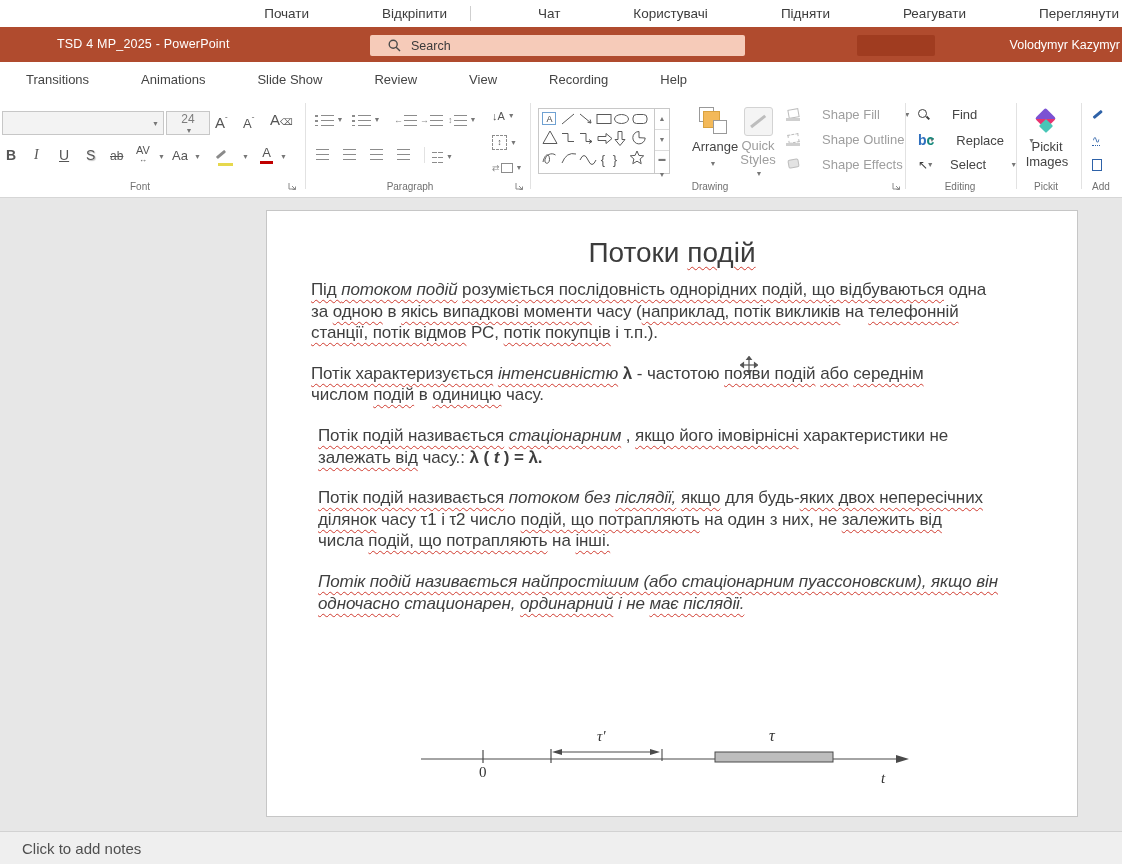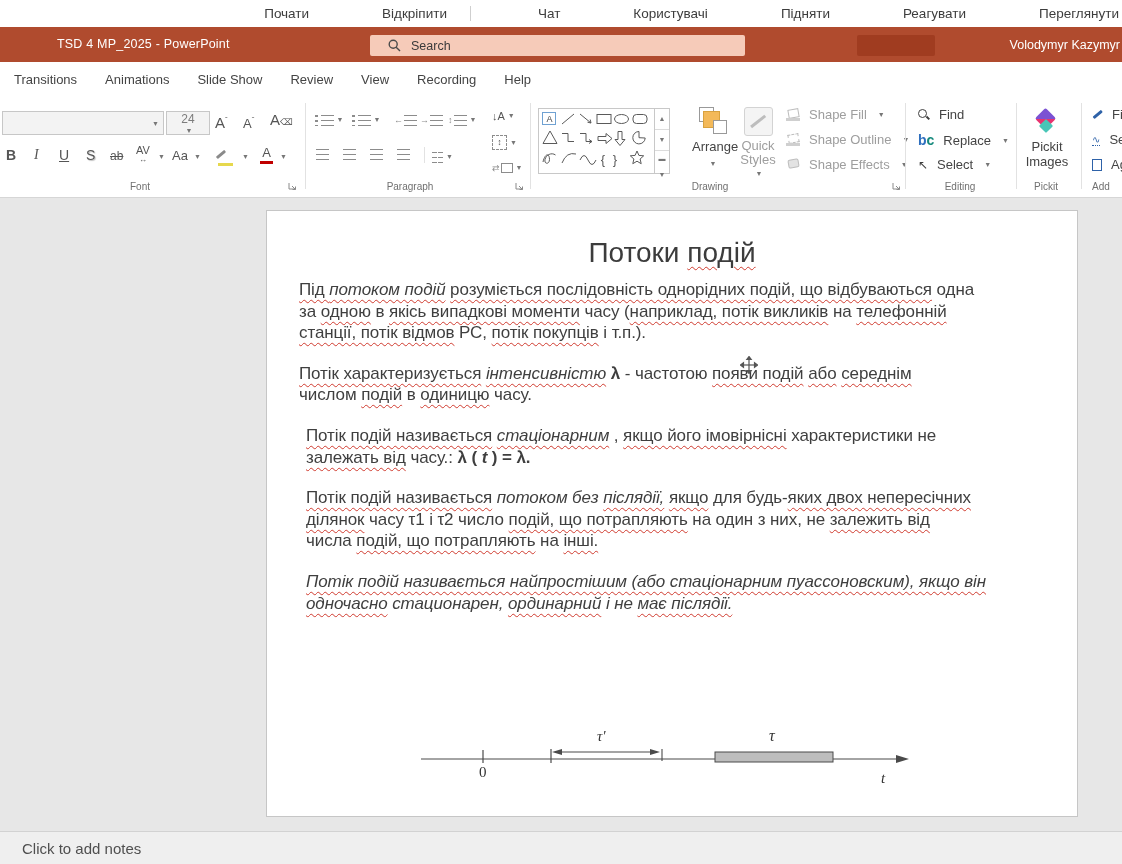--- a/index.html
+++ b/index.html
@@ -15,21 +15,21 @@
   .titlebar{position:absolute;top:27px;left:0;right:0;height:35px;background:#b04b2e;color:#fff;}
   .tb-title{position:absolute;left:57px;top:10px;font-size:12.5px;letter-spacing:.2px;}
   .tb-search{position:absolute;left:370px;top:8px;width:375px;height:21px;background:#f6cbb9;
              border-radius:2px;display:flex;align-items:center;color:#3a3a3a;font-size:12.5px;}
   .tb-search svg{margin:0 10px 0 18px;}
   .tb-accent{position:absolute;left:857px;top:8px;width:78px;height:21px;background:#a03c20;border-radius:2px;}
   .tb-user{position:absolute;right:2px;top:11px;font-size:12.5px;}
   
   .tabsrow{position:absolute;top:62px;left:0;right:0;height:35px;background:#fff;
            display:flex;align-items:center;font-size:13px;color:#444;}
-  .tab{padding:0 14px;white-space:nowrap;cursor:default;}
+  .tab{padding:0 26px;white-space:nowrap;cursor:default;}
   
   .ribbon{position:absolute;top:97px;left:0;right:0;height:100px;background:#fff;border-bottom:1px solid #d6d6d6;}
   .gsep{position:absolute;top:6px;bottom:8px;width:1px;background:#e2e2e2;}
   .glabel{position:absolute;bottom:5px;font-size:10px;color:#707070;text-align:center;}
   .launch{position:absolute;bottom:6px;width:10px;height:10px;}
   .rbtn{position:absolute;color:#555;font-size:14px;line-height:14px;cursor:default;}
   .chev{font-size:7px;color:#777;vertical-align:2px;margin-left:2px;}
   .combob{position:absolute;height:22px;background:#f3f3f3;border:1px solid #c7c7c7;
           display:flex;align-items:center;justify-content:space-between;font-size:12px;color:#7c7c7c;padding:0 4px;}
   .lns{display:inline-block;width:13px;height:11px;
@@ -50,33 +50,33 @@
   .qs-ic i{position:absolute;left:4px;top:12px;width:18px;height:2.5px;background:#bdbdbd;transform:rotate(-38deg);}
   
   .pk-ic{position:absolute;width:26px;height:26px;}
   .pk-ic .d1{position:absolute;left:4px;top:2px;width:15px;height:15px;transform:rotate(45deg);
              background:linear-gradient(135deg,#7b52d3 0 50%,#e8336f 50% 100%);border-radius:2px;}
   .pk-ic .d2{position:absolute;left:7px;top:12px;width:10px;height:10px;transform:rotate(45deg);background:#49c6b7;border-radius:1px;}
   
   .mag{position:relative;display:inline-block;width:12px;height:12px;}
   .mag::before{content:"";position:absolute;left:0;top:0;width:7px;height:7px;border:1.6px solid #3f3f3f;border-radius:50%;}
   .mag::after{content:"";position:absolute;left:8px;top:8px;width:4px;height:1.6px;background:#3f3f3f;transform:rotate(45deg);}
-  .edit-row{position:absolute;font-size:13px;color:#444;display:flex;align-items:center;gap:9px;}
+  .edit-row{position:absolute;font-size:13px;color:#444;display:flex;align-items:center;gap:22px;}
   
   .mini{display:inline-block;width:14px;height:12px;position:relative;}
   .mini .bar{position:absolute;left:0;bottom:0;width:14px;height:3px;background:#cfcfcf;}
   .mini .shp{position:absolute;left:2px;top:0;width:9px;height:7px;border:1px solid #bdbdbd;transform:rotate(-10deg);}
   .pen-blue{display:inline-block;width:11px;height:2.5px;background:#2e62a8;transform:rotate(-40deg);border-radius:1px;}
   .pg-blue{display:inline-block;width:8px;height:10px;border:1px solid #2e62a8;}
   
   .workspace{position:absolute;top:198px;left:0;right:0;bottom:32px;background:#e7e7e7;}
   .slide{position:absolute;left:266px;top:12px;width:810px;height:605px;background:#fff;border:1px solid #c6c6c6;}
   .slide-title{position:absolute;top:26px;left:0;width:100%;text-align:center;font-size:28px;color:#3c3c3c;}
   .slide-body{position:absolute;left:28px;top:68px;width:756px;font-size:17px;line-height:21.6px;color:#3f3f3f;letter-spacing:-0.1px;}
-  .para{margin:0 0 19px 4px;}
+  .para{margin:0 0 19px 16px;}
   .para.ind{padding-left:7px;}
   .i{font-style:italic;}
   .b{font-weight:bold;}
   .u{text-decoration-line:underline;text-decoration-style:wavy;text-decoration-color:#d03b2f;
      text-decoration-thickness:1px;text-underline-offset:3.5px;}
   .diagram{position:absolute;left:152px;top:508px;}
   .cursor{position:absolute;left:473px;top:145px;}
   
   .notes{position:absolute;left:0;right:0;bottom:0;height:32px;background:#efefef;border-top:1px solid #d2d2d2;
          font-size:15px;color:#4f4f4f;display:flex;align-items:center;padding-left:22px;}

